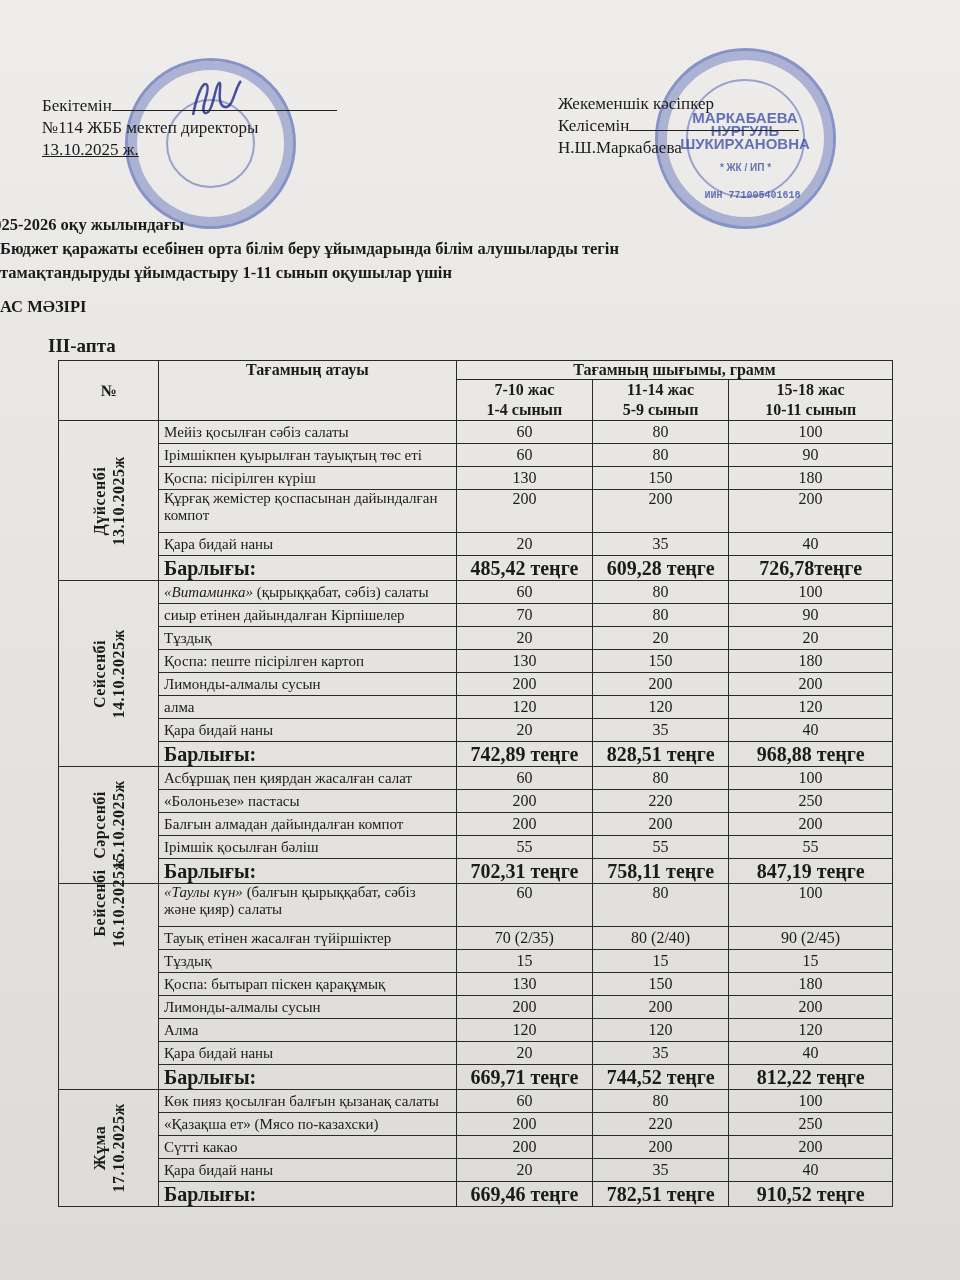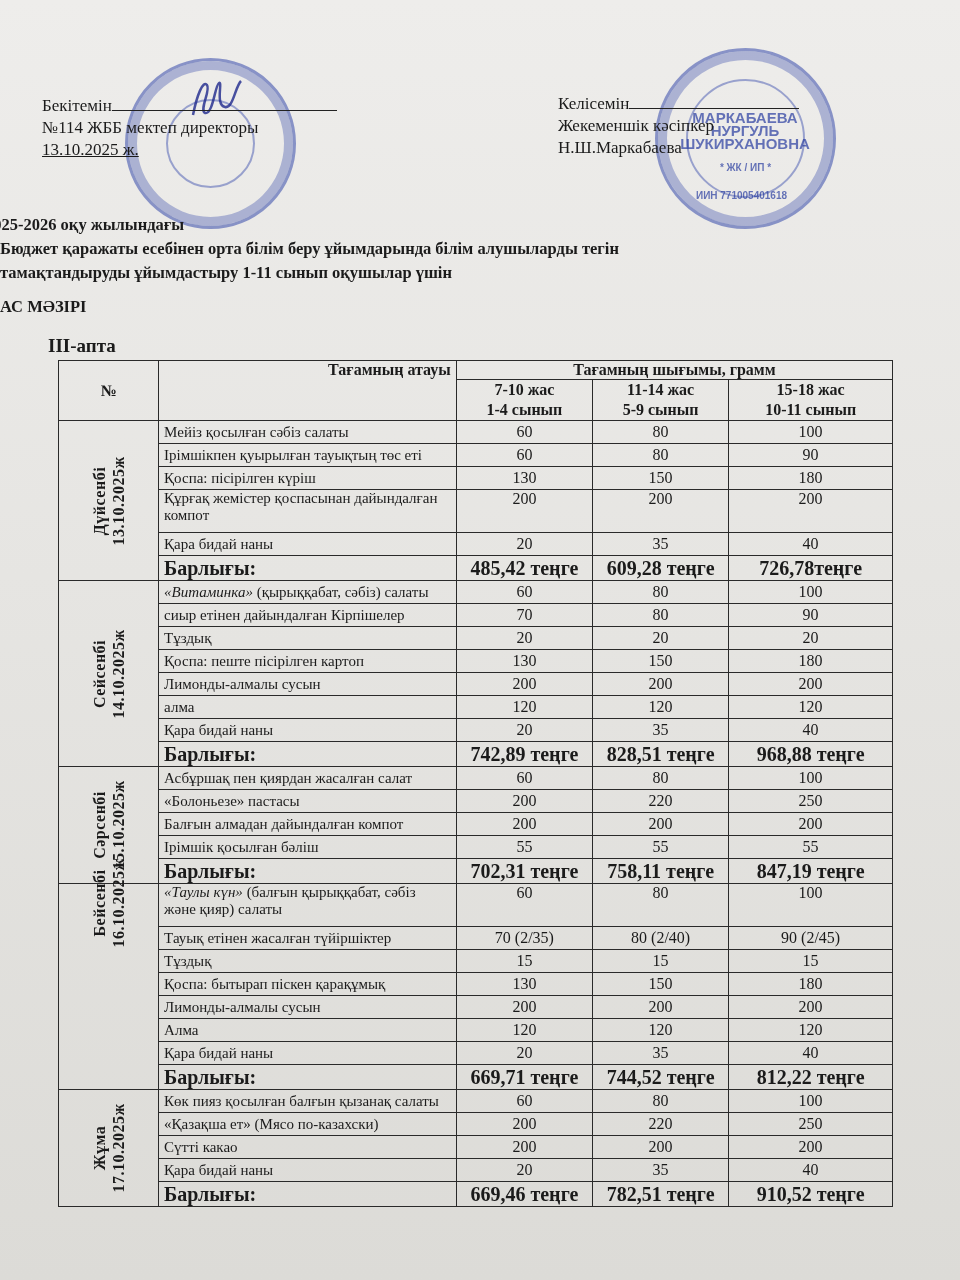--- a/index.html
+++ b/index.html
@@ -27,21 +27,21 @@
     .stamp-left .inner { left: 38px; top: 38px; width: 85px; height: 85px; }
     .stamp-right { left: 655px; top: 48px; width: 175px; height: 175px; }
     .stamp-right .inner { left: 28px; top: 28px; width: 115px; height: 115px; }
     .stamp-text {
       position: absolute; color: rgba(40,60,160,0.7);
       font-family: "Liberation Sans", sans-serif; font-weight: bold;
       font-size: 15px; text-align: center; line-height: 13px;
     }
     .stamp-right .stamp-text.name { left: 22px; top: 60px; width: 130px; }
     .stamp-right .stamp-text.ip { left: 30px; top: 110px; width: 115px; font-size: 10px; }
-    .stamp-right .stamp-text.iin { left: 16px; top: 138px; width: 135px; font-size: 10px; }
+    .stamp-right .stamp-text.iin { left: 27px; top: 138px; width: 135px; font-size: 10px; font-family: Liberation Mono, monospace; }
     .signature {
       position: absolute; left: 185px; top: 75px; width: 60px; height: 45px;
     }
 
     .approve { position: absolute; left: 42px; top: 95px; font-size: 17px; line-height: 22px; }
     .approve .line { display: inline-block; width: 225px; border-bottom: 1px solid #222; vertical-align: baseline; }
     .approve .u { text-decoration: underline; }
     .agree { position: absolute; left: 558px; top: 93px; font-size: 17px; line-height: 22px; }
     .agree .line { display: inline-block; width: 170px; border-bottom: 1px solid #222; }
 
@@ -63,21 +63,21 @@
     td.day .rot {
       display: inline-block; transform: rotate(-90deg);
       white-space: nowrap; font-weight: bold; font-size: 16px; line-height: 19px; letter-spacing: 0.5px;
     }
     td.name { text-align: left; }
     td.val { text-align: center; font-size: 16px; }
     tr.r1 td { height: 22px; }
     tr.r2 td { height: 42px; vertical-align: top; }
     tr.total td { height: 24px; font-weight: bold; font-size: 20px; }
     .italic { font-style: italic; }
-    th.hdr-name { text-align: right; vertical-align: top; padding-left: 8px; }
+    th.hdr-name { text-align: center; vertical-align: top; padding-left: 8px; }
     th.hdr-num { text-align: center; }
     th.hdr-age { line-height: 20px; padding: 2px 0; text-align: center; }
   </style>
 </head>
 <body>
 
 <div class="paper"></div>
 
 <div class="stamp stamp-left">
   <div class="inner"></div>
@@ -96,22 +96,22 @@
   <div class="stamp-text iin">ИИН 771005401618</div>
 </div>
 
 <div class="approve">
   <div><span>Бекітемін</span><span class="line"></span></div>
   <div>№114 ЖББ мектеп директоры</div>
   <div class="u">13.10.2025 ж.</div>
 </div>
 
 <div class="agree">
+  <div>Жекеменшік кәсіпкер</div>
   <div><span>Келісемін</span><span class="line"></span></div>
-  <div>Жекеменшік кәсіпкер</div>
   <div>Н.Ш.Маркабаева</div>
 </div>
 
 <div class="titles">
   <div class="t1">2025-2026 оқу жылындағы</div>
   <div>Бюджет қаражаты есебінен орта білім беру ұйымдарында білім алушыларды тегін</div>
   <div>тамақтандыруды ұйымдастыру  1-11 сынып оқушылар үшін</div>
   <div class="t4">АС МӘЗІРІ</div>
 </div>
 <div class="week">ІІІ-апта</div>

